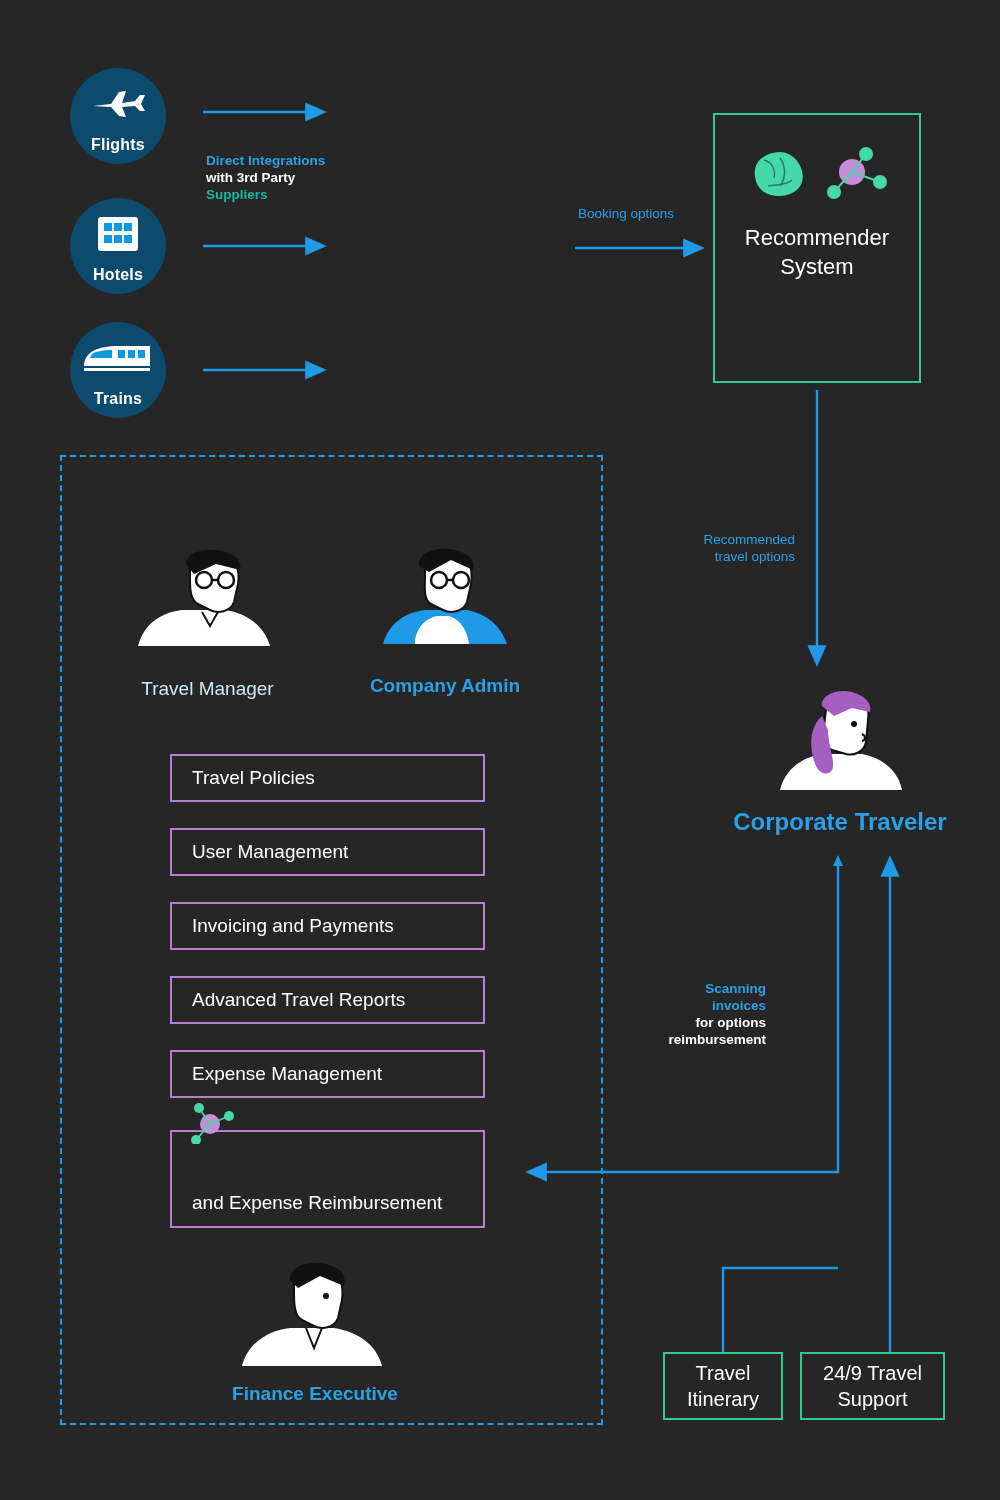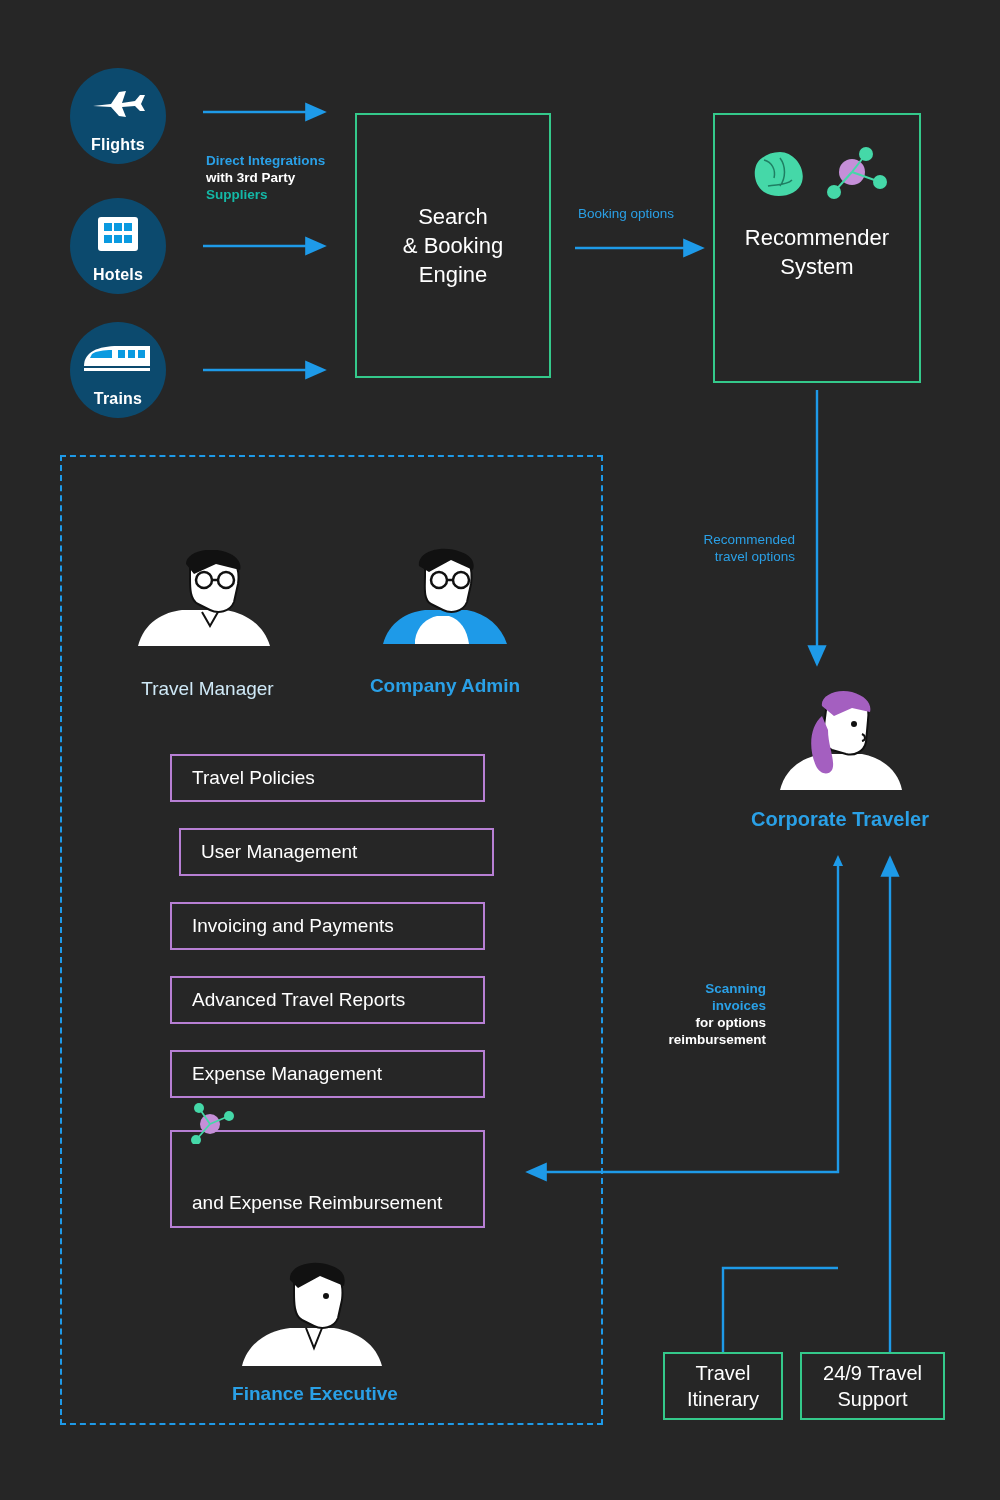--- a/index.html
+++ b/index.html
@@ -229,27 +229,20 @@
     </div>
     <div class="src-label">Trains</div>
   </div>
 
   <div class="caption" style="left:206px; top:152px; width:160px;">
     <div style="font-weight:600;">Direct Integrations</div>
     <div style="font-weight:700; color:#ffffff;">with 3rd Party</div>
     <div style="font-weight:700; color:#14b8a6;">Suppliers</div>
   </div>
 
-  <div class="green-box" style="left:355px; top:113px; width:196px; height:265px;">
-    <div class="title">
-      <div>Search</div>
-      <div>&amp; Booking</div>
-      <div>Engine</div>
-    </div>
-  </div>
 
   <div class="caption" style="left:578px; top:205px; width:130px;">
     <span>Booking options</span>
   </div>
 
   <div class="green-box" style="left:713px; top:113px; width:208px; height:270px; align-items:flex-start; padding-top:108px;">
     <div class="title">
       <div>Recommender</div>
       <div>System</div>
     </div>
@@ -276,21 +269,21 @@
   <div class="illus" style="left:762px; top:690px;">
     <svg width="155" height="105" viewBox="0 0 155 105">
       <path d="M18,100 C24,76 44,66 62,64 L100,64 C120,68 136,80 140,100 Z" fill="#ffffff"></path>
       <path d="M64,20 C64,8 78,2 90,4 C102,6 108,16 106,30 L104,52 C102,62 92,66 84,64 L70,60 C62,56 62,44 62,36 Z" fill="#ffffff" stroke="#111111" stroke-width="2"></path>
       <path d="M60,16 C58,6 74,-2 90,2 C104,6 110,14 108,22 L90,18 L72,26 Z" fill="#a45fc0"></path>
       <path d="M60,26 C48,36 46,58 54,76 C58,84 66,86 70,80 C74,72 66,56 66,40 Z" fill="#a45fc0"></path>
       <circle cx="92" cy="34" r="3" fill="#111111"></circle>
       <path d="M100,44 C104,46 104,50 100,51" stroke="#111111" stroke-width="2" fill="none"></path>
     </svg>
   </div>
-  <div class="person-label" style="left:700px; top:808px; width:280px; font-size:20px;">Corporate Traveler</div>
+  <div class="person-label" style="left:700px; top:808px; width:280px; font-size:24px;">Corporate Traveler</div>
 
   <div class="module-box"></div>
 
   <div class="illus" style="left:130px; top:550px;">
     <svg width="155" height="100" viewBox="0 0 155 100">
       <path d="M8,96 C14,72 34,62 52,60 L96,60 C118,64 134,76 140,96 Z" fill="#ffffff"></path>
       <path d="M60,18 C60,6 76,0 92,4 C106,8 110,20 108,34 L104,52 C100,62 88,64 80,60 L68,54 C60,50 60,38 60,28 Z" fill="#ffffff" stroke="#111111" stroke-width="2"></path>
       <path d="M56,14 C56,2 78,-4 96,2 C108,6 112,14 110,20 L86,14 L64,24 Z" fill="#111111"></path>
       <circle cx="74" cy="30" r="8" fill="none" stroke="#111111" stroke-width="2.5"></circle>
       <circle cx="96" cy="30" r="8" fill="none" stroke="#111111" stroke-width="2.5"></circle>
@@ -309,21 +302,21 @@
       <circle cx="64" cy="32" r="8" fill="none" stroke="#111111" stroke-width="2.5"></circle>
       <circle cx="86" cy="32" r="8" fill="none" stroke="#111111" stroke-width="2.5"></circle>
       <line x1="72" y1="32" x2="78" y2="32" stroke="#111111" stroke-width="2.5"></line>
     </svg>
   </div>
   <div class="person-label" style="left:340px; top:675px; width:210px;">Company Admin</div>
 
   <div class="prow" style="top:754px;">
     <span class="ptext">Travel Policies</span>
   </div>
-  <div class="prow" style="top:828px;margin-left:9px;">
+  <div class="prow" style="top:828px;">
     <span class="ptext">User Management</span>
   </div>
   <div class="prow" style="top:902px;">
     <span class="ptext">Invoicing and Payments</span>
   </div>
   <div class="prow" style="top:976px;">
     <span class="ptext">Advanced Travel Reports</span>
   </div>
   <div class="prow" style="top:1050px;">
     <span class="ptext">Expense Management</span>

